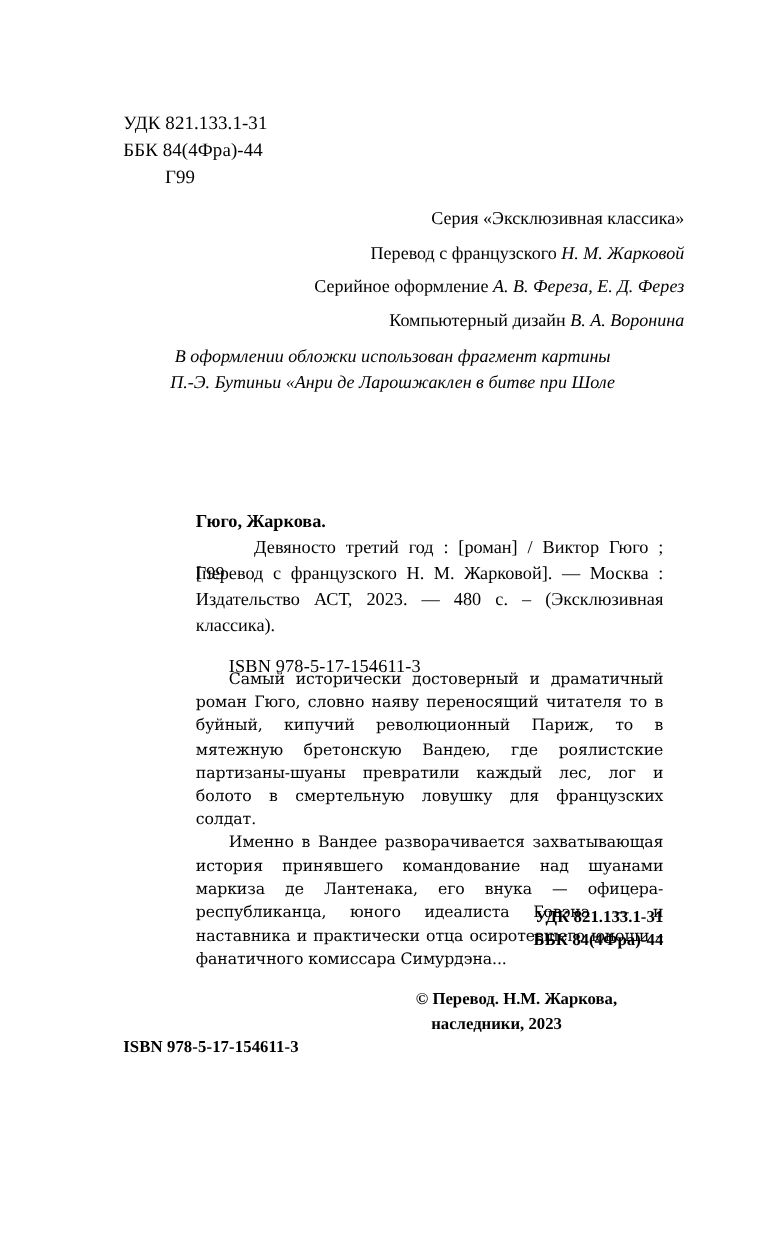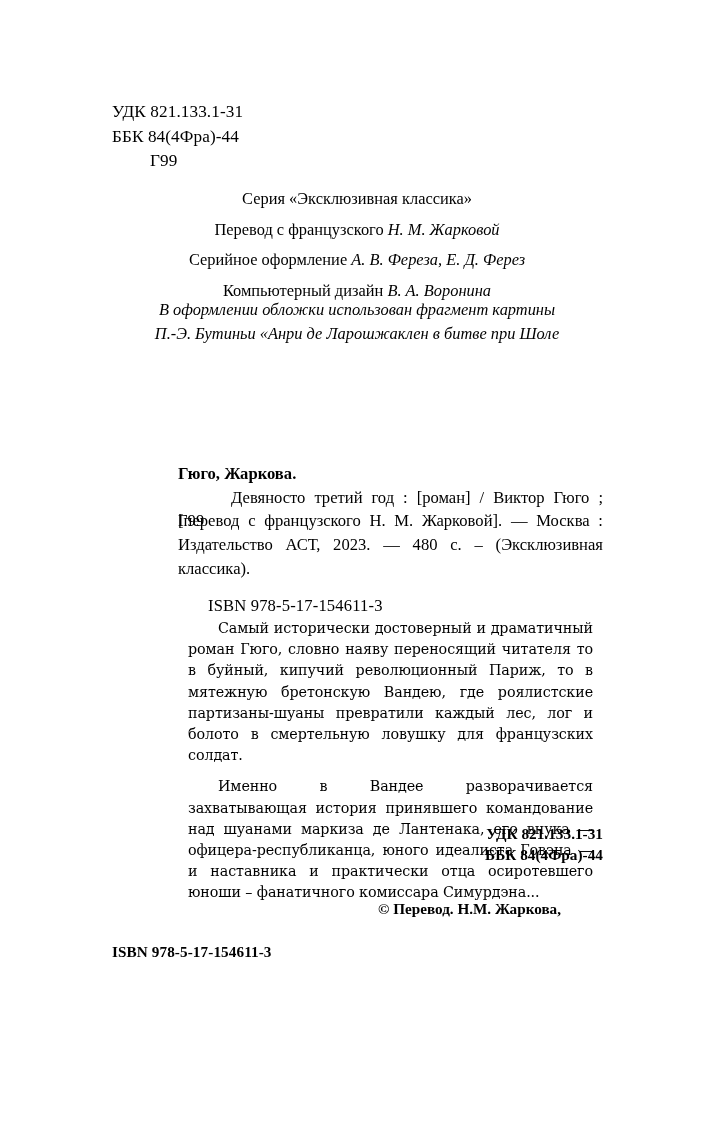--- a/index.html
+++ b/index.html
@@ -43,26 +43,26 @@
   }
 
   
   #credits {
     left: 92px;
     top: 184px;
     width: 530px;
     font-size: 16.4px;
     line-height: 30.5px;
   }
-  #credits .credit-line { white-space: nowrap; }
+  #credits .credit-line { white-space: nowrap; text-align: right; }
 
   
   #cover-note {
     left: 92px;
-    top: 298px;
+    top: 312px;
     width: 530px;
     font-size: 16.4px;
     line-height: 24px;
     font-style: italic;
   }
 
   
   #record {
     left: 112px;
     top: 462px;
@@ -103,21 +103,21 @@
     top: 608px;
     width: 425px;
     font-family: "DejaVu Serif", "Liberation Serif", serif;
     font-size: 14.3px;
     line-height: 21.2px;
     text-align: justify;
     text-align-last: left;
     letter-spacing: -0.1px;
   }
   #annotation p {
-    margin: 10px;
+    margin: 0;
     text-indent: 30px;
   }
 
   
   #udk-footer {
     left: 303px;
     top: 824px;
     width: 300px;
     text-align: right;
     font-weight: bold;
@@ -187,17 +187,18 @@
   </div>
 
   <div class="blk" id="udk-footer">
     <div>УДК 821.133.1-31</div>
     <div>ББК 84(4Фра)-44</div>
   </div>
 
   <div class="blk" id="copyright">
     <div class="cr-col">
       <div>© Перевод. Н.М. Жаркова,</div>
+      <div class="cont">наследники, 2023</div>
     </div>
     <div class="isbn-foot">ISBN 978-5-17-154611-3</div>
   </div>
 
 </div>
 
 </body></html>

